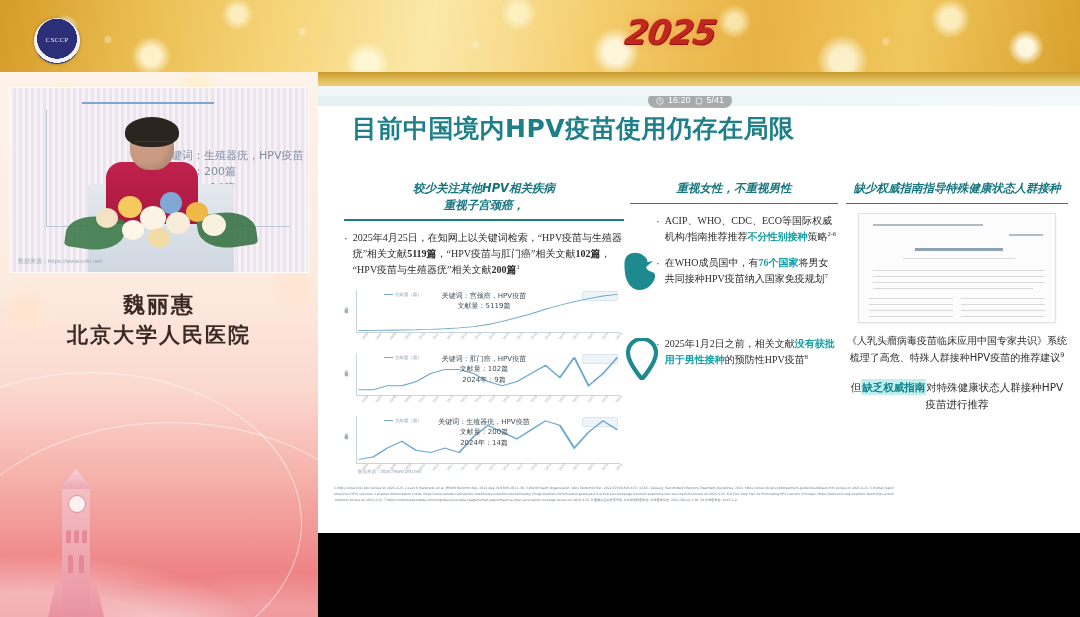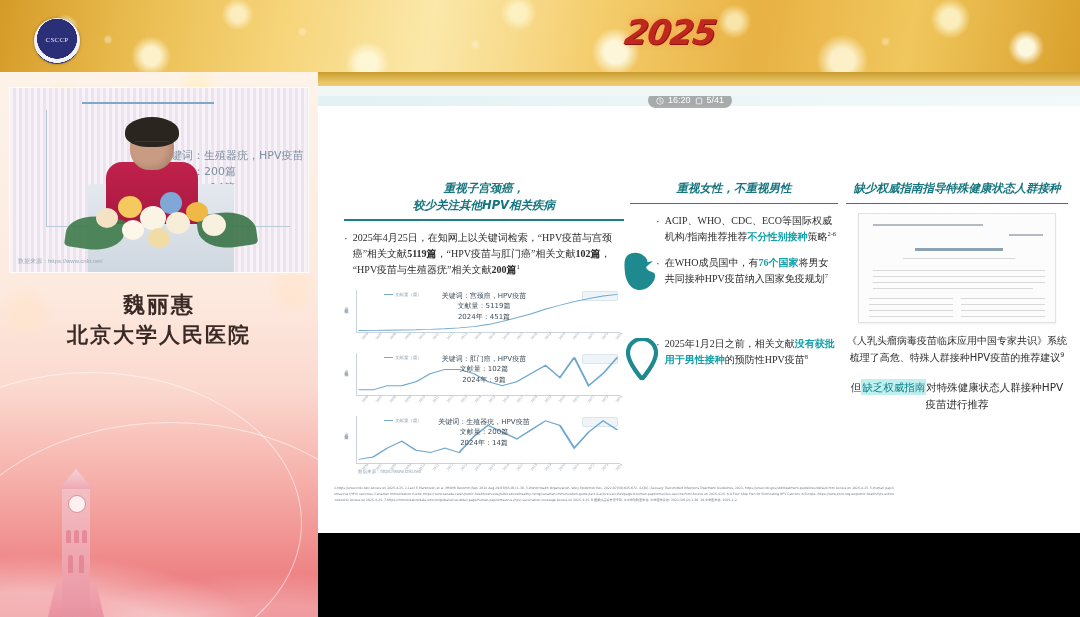--- a/index.html
+++ b/index.html
@@ -206,21 +206,21 @@
   }
   .doc-line{position:absolute;height:1.2px;background:#cfcfcf;opacity:.8;}
   .doc-head{position:absolute;height:2px;background:#aab4bd;opacity:.9;}
   .doc-col-l{position:absolute;left:10px;width:84px;}
   .doc-col-r{position:absolute;left:102px;width:84px;}
 
   #col3-text{margin-top:10px;text-align:center;font-size:10px;line-height:1.65;color:#2c2c2c;
     font-family:"DejaVu Sans",sans-serif;}
   #col3-text2{margin-top:12px;text-align:center;font-size:10.5px;line-height:1.65;color:#2c2c2c;
     font-family:"DejaVu Sans",sans-serif;}
-  .hl-box{background:#bff0ef;color:#0c7f88;font-weight:normal;padding:2px 1px;}
+  .hl-box{background:#bff0ef;color:#0c7f88;font-weight:bold;padding:2px 1px;}
 
   #refs{
     position:absolute;left:16px;top:390px;width:560px;font-size:3.1px;line-height:1.9;color:#6d7b89;
     word-break:break-all;font-family:"DejaVu Sans",sans-serif;
   }
 
   
   #bottom-bar{position:absolute;left:318px;top:533px;width:762px;height:84px;background:#000;}
   #top-gap{position:absolute;left:318px;top:72px;width:762px;height:24px;
     background:linear-gradient(180deg,#c99b2e 0%,#e9c869 45%,#f4dd9c 100%);}
@@ -323,31 +323,32 @@
         <circle cx="8" cy="8" r="6.6" fill="none" stroke="#fff" stroke-width="1.4"></circle>
         <path d="M8 4.4V8.2l2.6 1.6" fill="none" stroke="#fff" stroke-width="1.4" stroke-linecap="round"></path>
       </svg>
       <span>16:20</span>
       <svg class="badge-ic" viewBox="0 0 16 16">
         <rect x="2.6" y="2.2" width="10.8" height="11.6" rx="1.2" fill="none" stroke="#fff" stroke-width="1.4"></rect>
       </svg>
       <span>5/41</span>
     </div>
 
+    <div id="slide-title">目前中国境内HPV疫苗使用仍存在局限</div>
 
     <div class="col" id="col1">
       <div class="col-head">
+        <div>较少关注其他HPV相关疾病</div>
         <div>重视子宫颈癌，</div>
-        <div>较少关注其他HPV相关疾病</div>
       </div>
       <div class="col-rule"></div>
 
       <div class="bullet-row">
         <div class="dot">·</div>
-        <div class="btext" id="c1b1"><span>2025年4月25日，在知网上以关键词检索，“HPV疫苗与宫颈癌”相关文献</span><span style="font-weight: bold;">5119篇</span><span>，“HPV疫苗与肛门癌”相关文献</span><span style="font-weight: bold;">102篇</span><span>，“HPV疫苗与生殖器疣”相关文献</span><span style="font-weight: bold;">200篇</span><sup>1</sup></div>
+        <div class="btext" id="c1b1"><span>2025年4月25日，在知网上以关键词检索，“HPV疫苗与生殖器疣”相关文献</span><span style="font-weight: bold;">5119篇</span><span>，“HPV疫苗与肛门癌”相关文献</span><span style="font-weight: bold;">102篇</span><span>，“HPV疫苗与生殖器疣”相关文献</span><span style="font-weight: bold;">200篇</span><sup>1</sup></div>
       </div>
 
       <div class="chartbox" id="chart0">
         <div class="chart-frame">
           <div class="chart-yaxis"></div>
           <div class="chart-xaxis"></div>
           <div class="chart-ylabel">文献量（篇）</div>
           <div class="chart-legend">文献量（篇）</div>
           <div class="chart-pill"></div>
           <svg class="chart-svg" viewBox="0 0 100 40" preserveAspectRatio="none" style="position:absolute;left:0;top:0;width:100%;height:100%;">
@@ -369,21 +370,20 @@
             <div class="xtick" style="left: 71.3333%;">2019</div>
             <div class="xtick" style="left: 76.6667%;">2020</div>
             <div class="xtick" style="left: 82%;">2021</div>
             <div class="xtick" style="left: 87.3333%;">2022</div>
             <div class="xtick" style="left: 92.6667%;">2023</div>
             <div class="xtick" style="left: 98%;">2024</div>
           </div>
         <div class="chart-caption">
           <div>关键词：宫颈癌，HPV疫苗</div>
           <div>文献量：5119篇</div>
-          <div>2024年：451篇</div>
         </div>
       </div>
 
       <div class="chartbox" id="chart1">
         <div class="chart-frame">
           <div class="chart-yaxis"></div>
           <div class="chart-xaxis"></div>
           <div class="chart-ylabel">文献量（篇）</div>
           <div class="chart-legend">文献量（篇）</div>
           <div class="chart-pill"></div>

